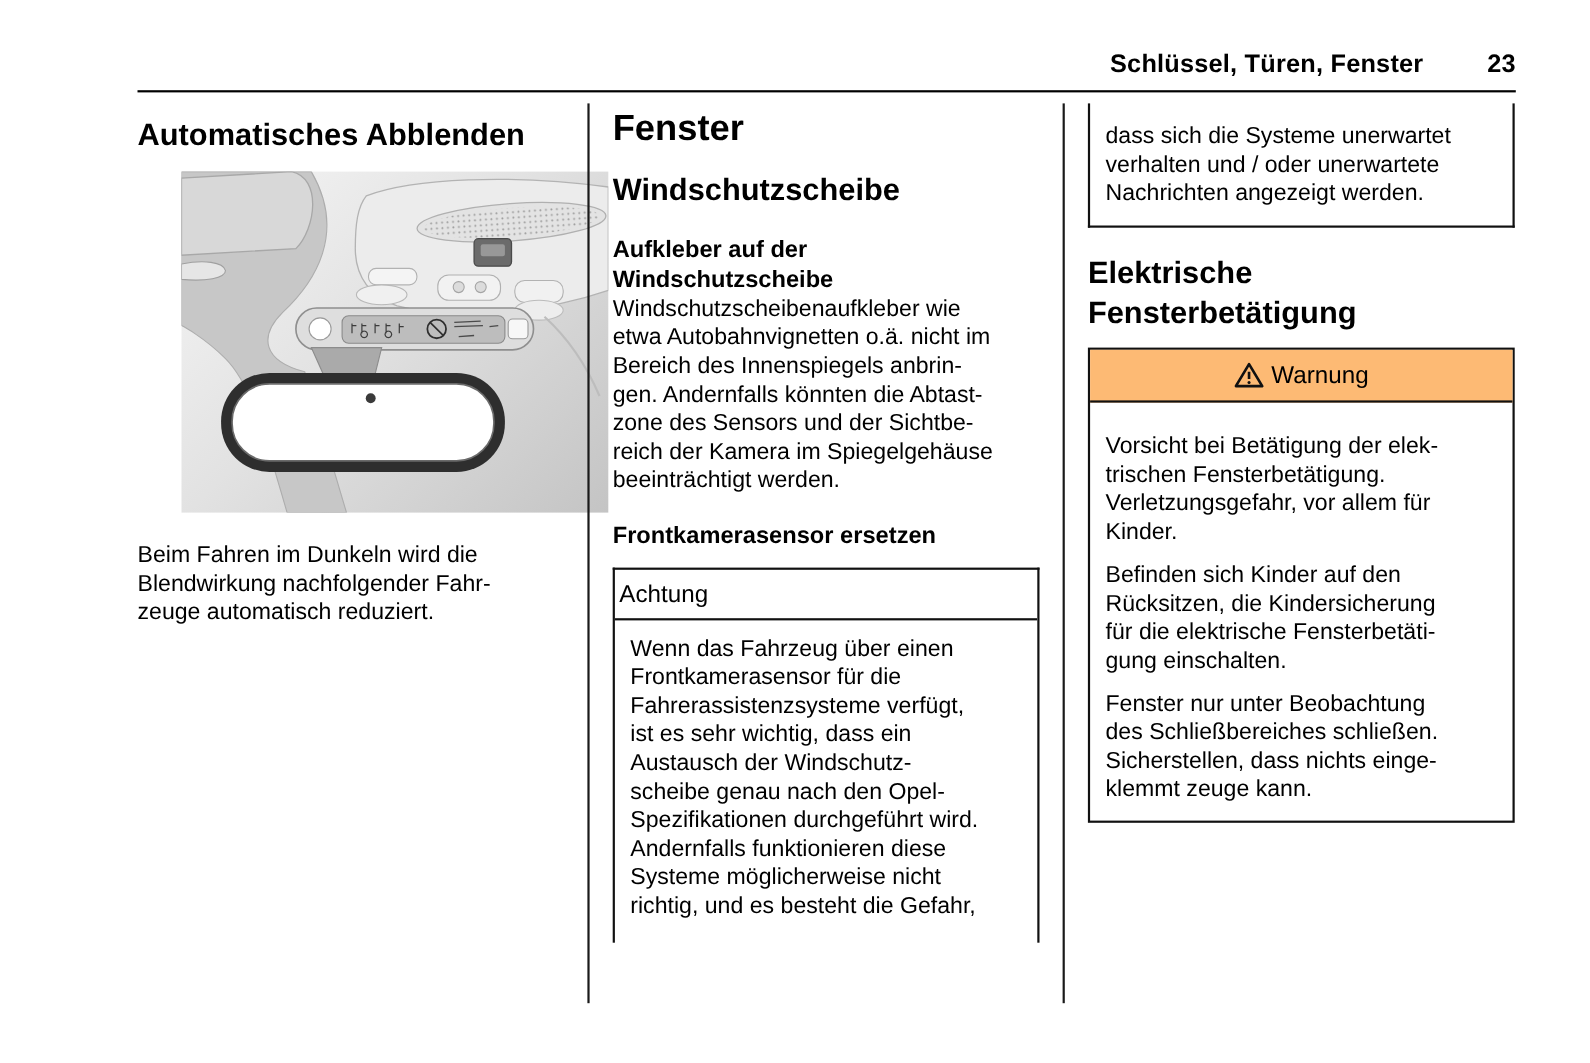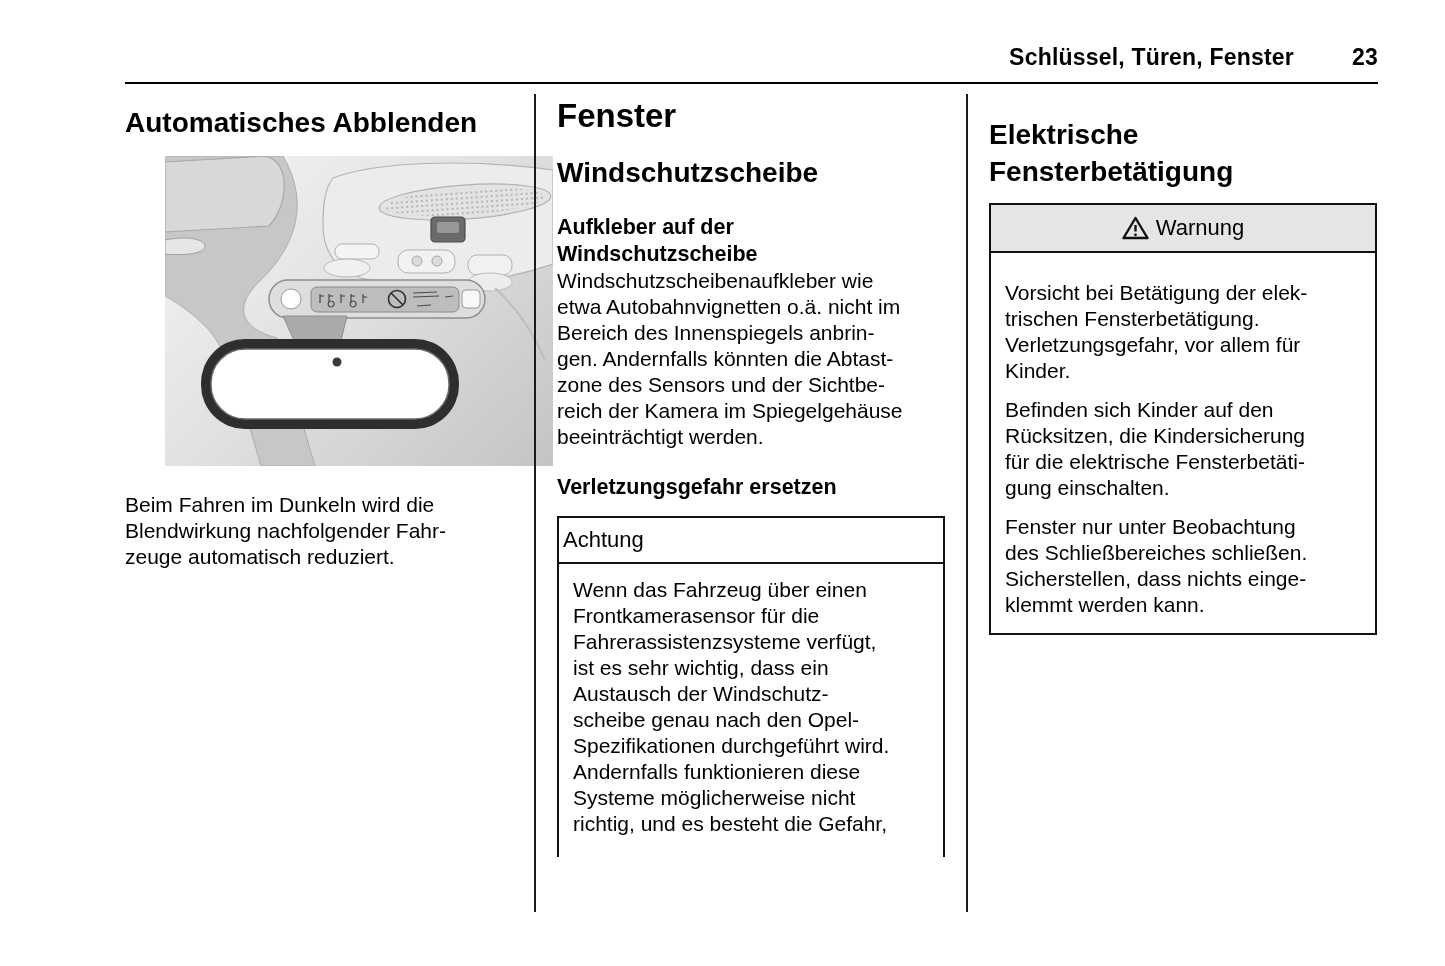--- a/index.html
+++ b/index.html
@@ -47,21 +47,21 @@
   }
   .cbox-bd{font-size:21px;line-height:26px;padding:13px 14px 14px;white-space:pre-line;}
   .cbox-cut{border-bottom:none;height:341px;overflow:hidden;margin-top:15px;}
 
   
   .cbox-cont{border-top:none;}
   .cbox-cont .cbox-bd{padding:17px 14px 16px;}
   .col-right .h-med{margin-top:22px;white-space:pre-line;line-height:37px;}
   .warnbox{margin-top:13px;}
   .warn-hd{
-    background:#e5e5e5;display:flex;justify-content:center;align-items:center;gap:7px;
+    background:#fdba74;display:flex;justify-content:center;align-items:center;gap:7px;
     font-size:22px;line-height:26px;padding:10px 4px;border-bottom:2px solid #111;
   }
   .warn-bd{font-size:21px;line-height:26px;padding:27px 14px 15px;}
   .warn-bd p{white-space:pre-line;margin:0 0 13px;}
   .warn-bd p:last-child{margin-bottom:0;}
   .tri{display:inline-block;}
 </style>
 </head>
 <body>
 
@@ -153,40 +153,45 @@
       <h2 class="h-med">Windschutzscheibe</h2>
       <h3 class="h-small">Aufkleber auf der
 Windschutzscheibe</h3>
       <p class="body-txt">Windschutzscheibenaufkleber wie
 etwa Autobahnvignetten o.ä. nicht im
 Bereich des Innenspiegels anbrin-
 gen. Andernfalls könnten die Abtast-
 zone des Sensors und der Sichtbe-
 reich der Kamera im Spiegelgehäuse
 beeinträchtigt werden.</p>
-      <h3 class="h-small">Verletzungsgefahr ersetzen</h3>
+      <h3 class="h-small">Frontkamerasensor ersetzen</h3>
 
       <div class="cbox cbox-cut">
         <div class="cbox-hd">Achtung</div>
         <div class="cbox-bd">Wenn das Fahrzeug über einen
 Frontkamerasensor für die
 Fahrerassistenzsysteme verfügt,
 ist es sehr wichtig, dass ein
 Austausch der Windschutz-
 scheibe genau nach den Opel-
 Spezifikationen durchgeführt wird.
 Andernfalls funktionieren diese
 Systeme möglicherweise nicht
 richtig, und es besteht die Gefahr,</div>
       </div>
     </section>
 
     <div class="vdiv"></div>
 
     <section class="col col-right">
+      <div class="cbox cbox-cont">
+        <div class="cbox-bd">dass sich die Systeme unerwartet
+verhalten und / oder unerwartete
+Nachrichten angezeigt werden.</div>
+      </div>
 
       <h2 class="h-med">Elektrische
 Fensterbetätigung</h2>
 
       <div class="cbox warnbox">
         <div class="warn-hd">
           <svg class="tri" width="27" height="24" viewBox="0 0 27 24">
             <path d="M13.5,2 L25.5,22 L1.5,22 Z" fill="none" stroke="#111" stroke-width="2.4" stroke-linejoin="round"></path>
             <line x1="13.5" y1="9" x2="13.5" y2="15.5" stroke="#111" stroke-width="2.4"></line>
             <circle cx="13.5" cy="18.8" r="1.4" fill="#111"></circle>
@@ -198,19 +203,19 @@
 trischen Fensterbetätigung.
 Verletzungsgefahr, vor allem für
 Kinder.</p>
           <p>Befinden sich Kinder auf den
 Rücksitzen, die Kindersicherung
 für die elektrische Fensterbetäti-
 gung einschalten.</p>
           <p>Fenster nur unter Beobachtung
 des Schließbereiches schließen.
 Sicherstellen, dass nichts einge-
-klemmt werden kann.</p>
+klemmt zeuge kann.</p>
         </div>
       </div>
     </section>
 
   </div>
 </div>
 
 </body></html>

